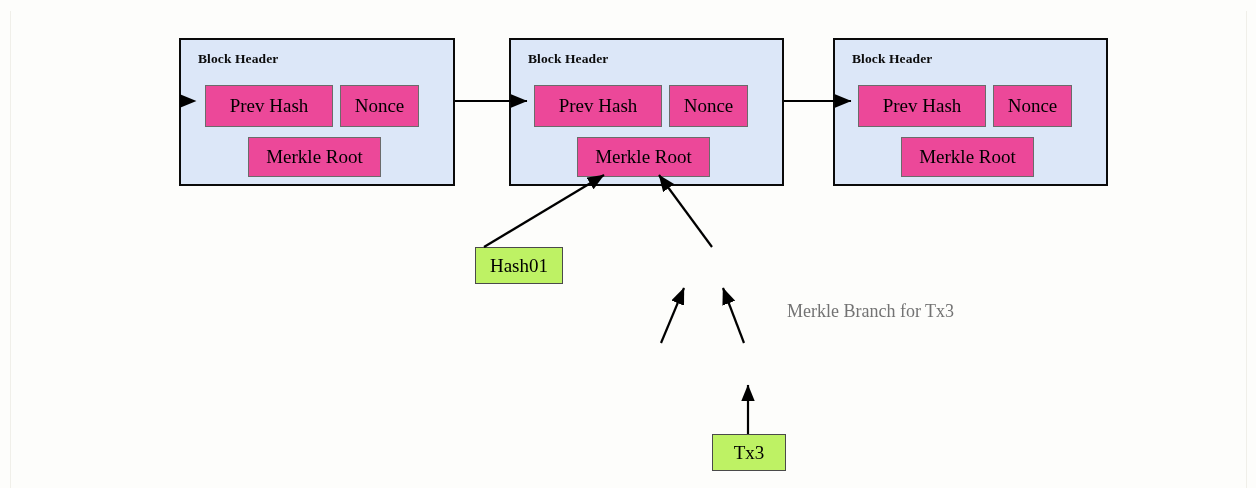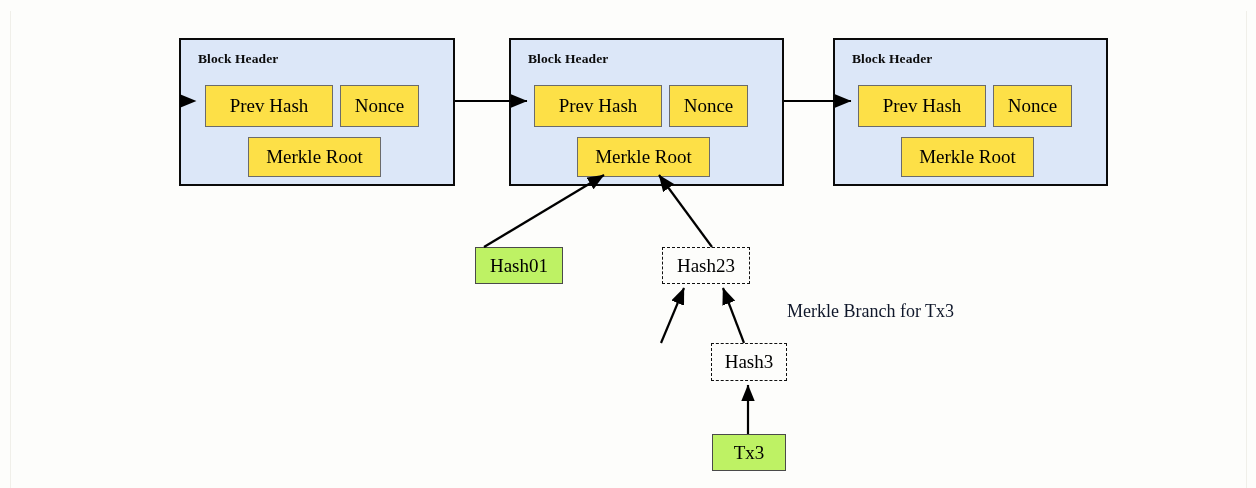--- a/index.html
+++ b/index.html
@@ -47,21 +47,21 @@
     font-size: 13.5px;
     font-weight: bold;
     color: #0b0b0b;
     letter-spacing: .1px;
     white-space: nowrap;
   }
   
   .field {
     position: absolute;
     box-sizing: border-box;
-    background: #fde047;
+    background: #ec4899;
     border: 1.5px solid #6b6b6b;
     display: flex;
     align-items: center;
     justify-content: center;
     font-size: 19px;
     color: #000;
     white-space: nowrap;
   }
 
   
@@ -76,21 +76,21 @@
     color: #000;
     white-space: nowrap;
   }
   .node.solid  { border: 1.5px solid #4a4a4a; }
   .node.dashed { border: 1.6px dashed #101010; background: transparent; }
 
   
   .caption {
     position: absolute;
     font-size: 18px;
-    color: #0f172a;
+    color: #737373;
     white-space: nowrap;
   }
 
   svg.overlay {
     position: absolute;
     left: 0;
     top: 0;
     width: 1256px;
     height: 488px;
     pointer-events: none;
@@ -119,22 +119,20 @@
   </div>
 
   <div class="block" id="blk2" style="left: 833px; top: 27px; width: 275px; height: 148px;">
     <div class="block-title">Block Header</div>
     <div class="field" id="blk2f0" style="left: 23px; top: 45px; width: 128px; height: 42px;">Prev Hash</div>
     <div class="field" id="blk2f1" style="left: 158px; top: 45px; width: 79px; height: 42px;">Nonce</div>
     <div class="field" id="blk2f2" style="left: 66px; top: 97px; width: 133px; height: 40px;">Merkle Root</div>
   </div>
 
   <div class="node solid" id="nd0" style="left: 475px; top: 236px; width: 88px; height: 37px;">Hash01</div>
-  <div class="node dashed" id="nd1" style="left: 662px; top: 236px; width: 88px; height: 37px;">Hash23</div>
-  <div class="node dashed" id="nd3" style="left: 711px; top: 332px; width: 76px; height: 38px;">Hash3</div>
   <div class="node solid" id="nd4" style="left: 712px; top: 423px; width: 74px; height: 37px;">Tx3</div>
 
   <div class="caption" id="cap" style="left: 787px; top: 290px;">Merkle Branch for Tx3</div>
 
   <svg class="overlay" viewBox="0 0 1256 488">
     <defs>
       <marker id="ah" markerWidth="9" markerHeight="9" refX="7.4" refY="3.1" orient="auto" markerUnits="strokeWidth">
         <path d="M0,0 L7.6,3.1 L0,6.2 z" fill="#000"></path>
       </marker>
       <linearGradient id="fadeIn" x1="0" y1="0" x2="1" y2="0">

